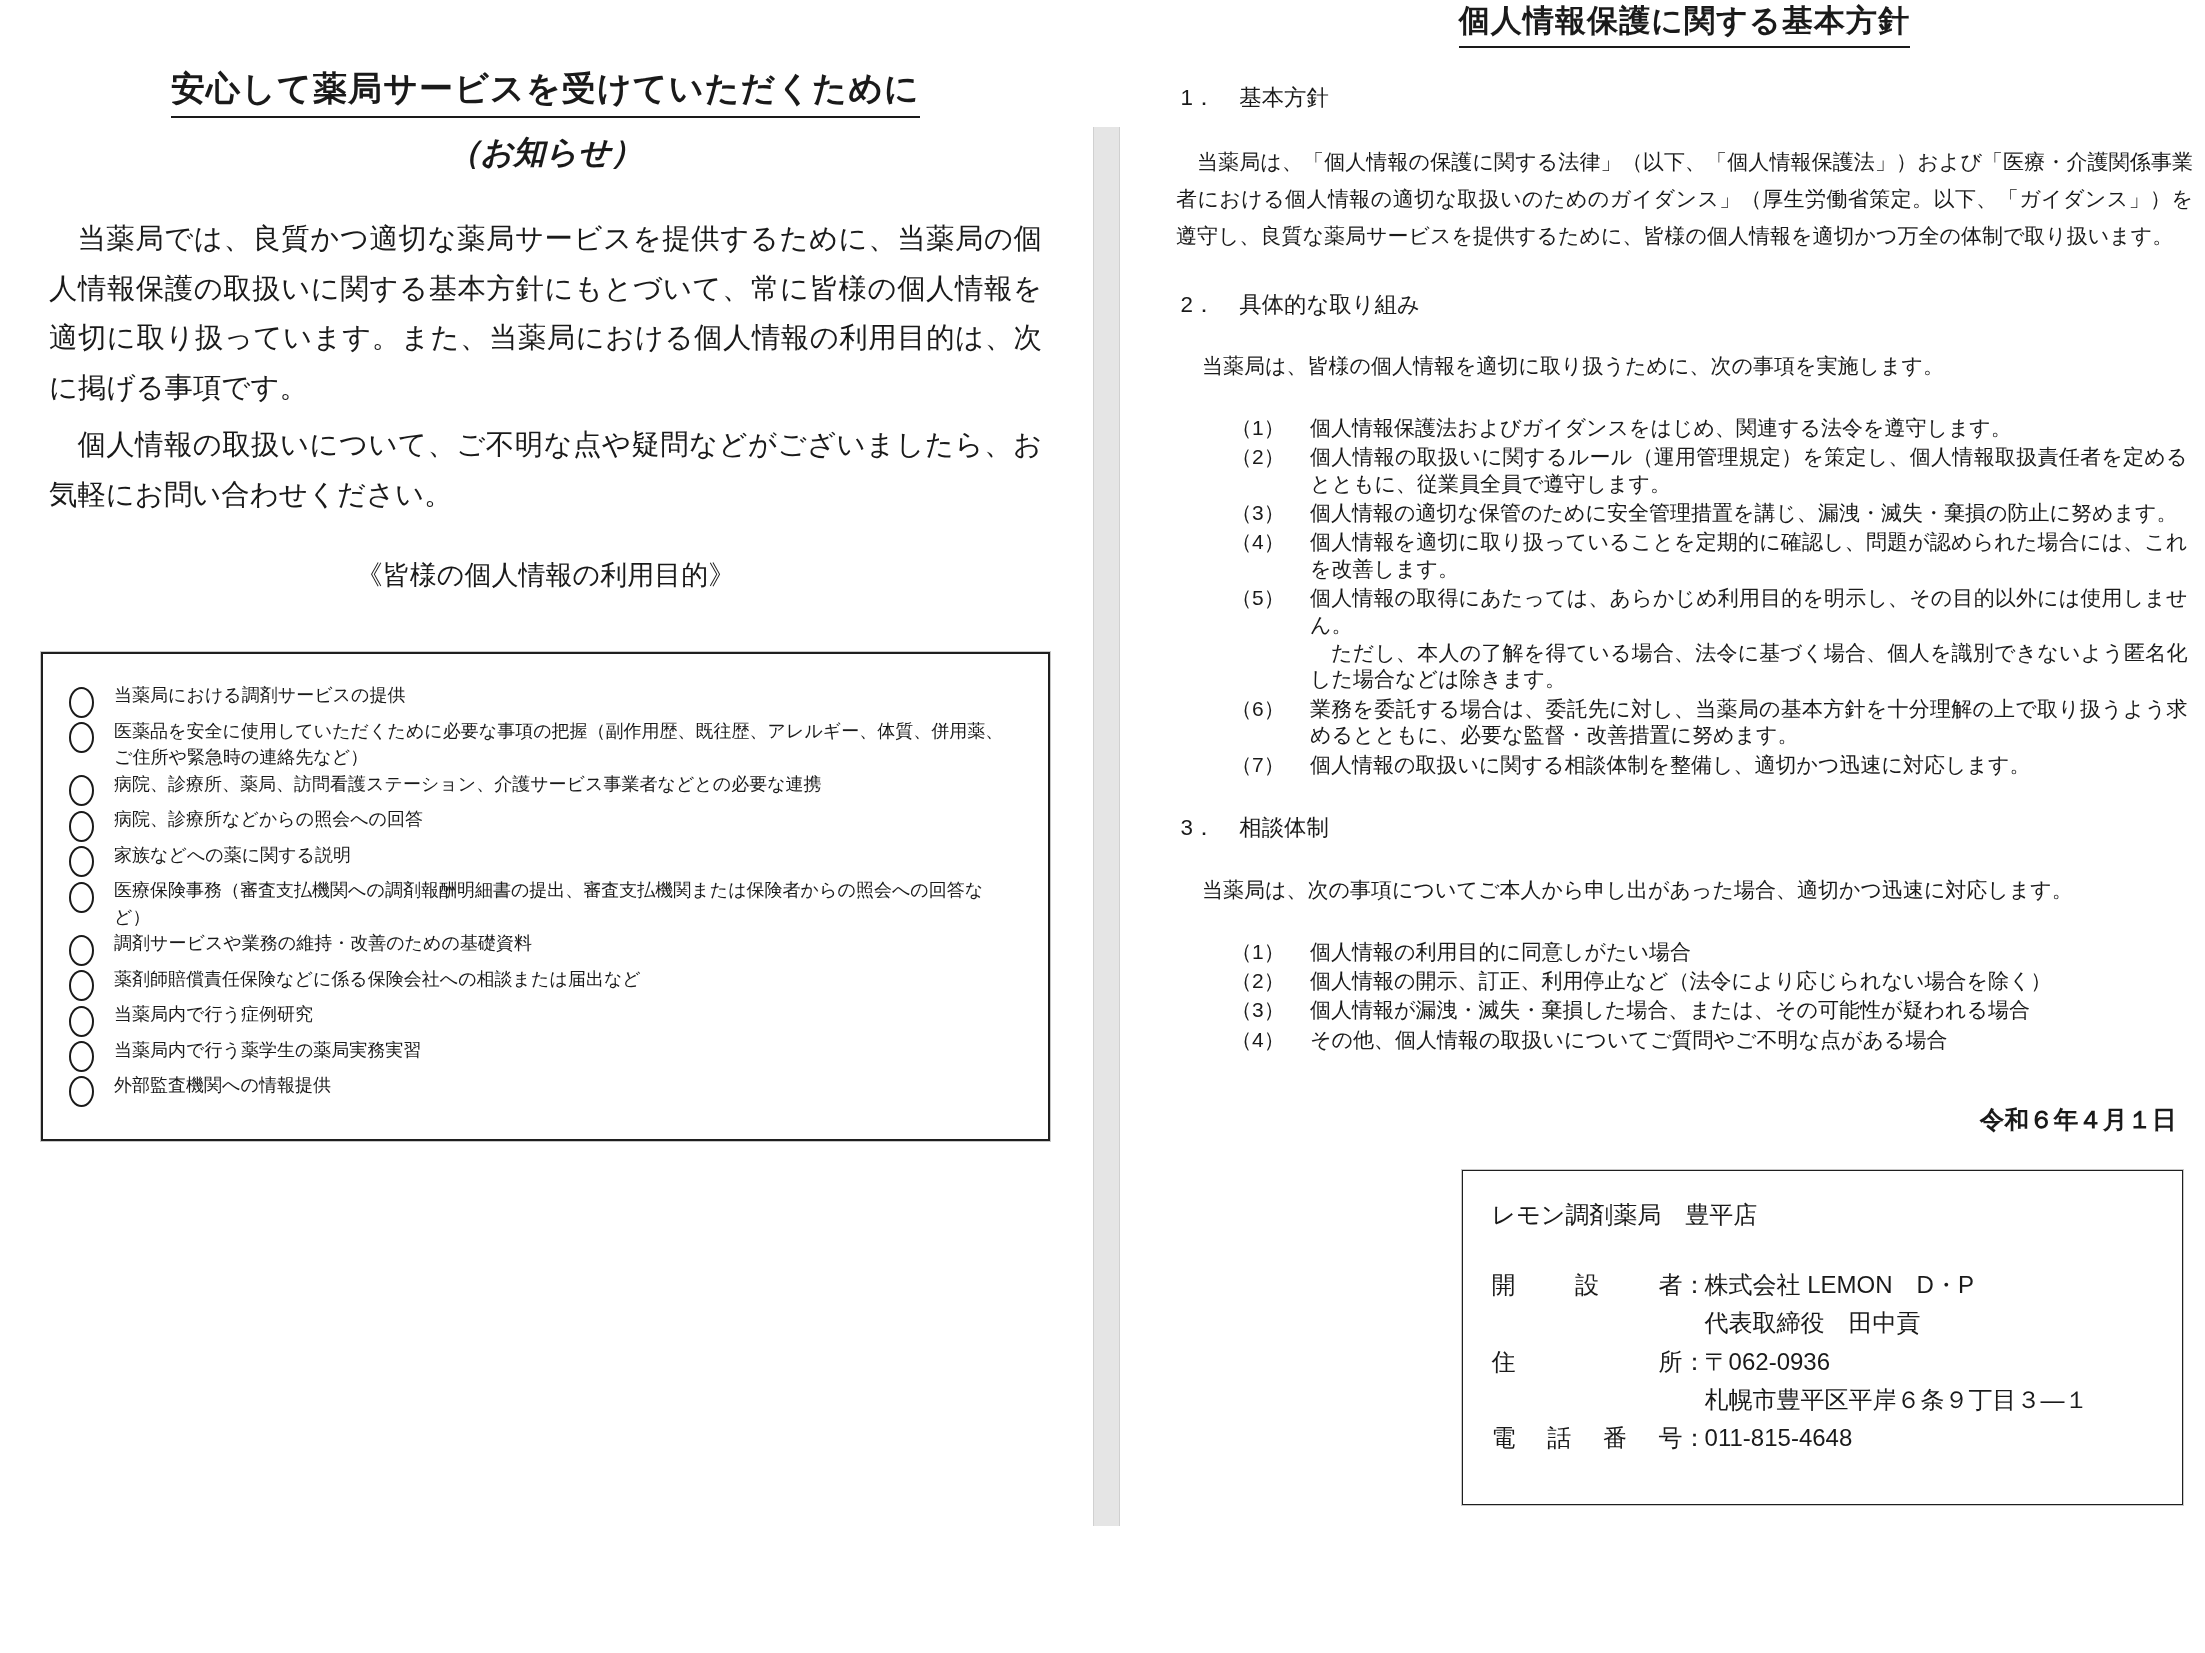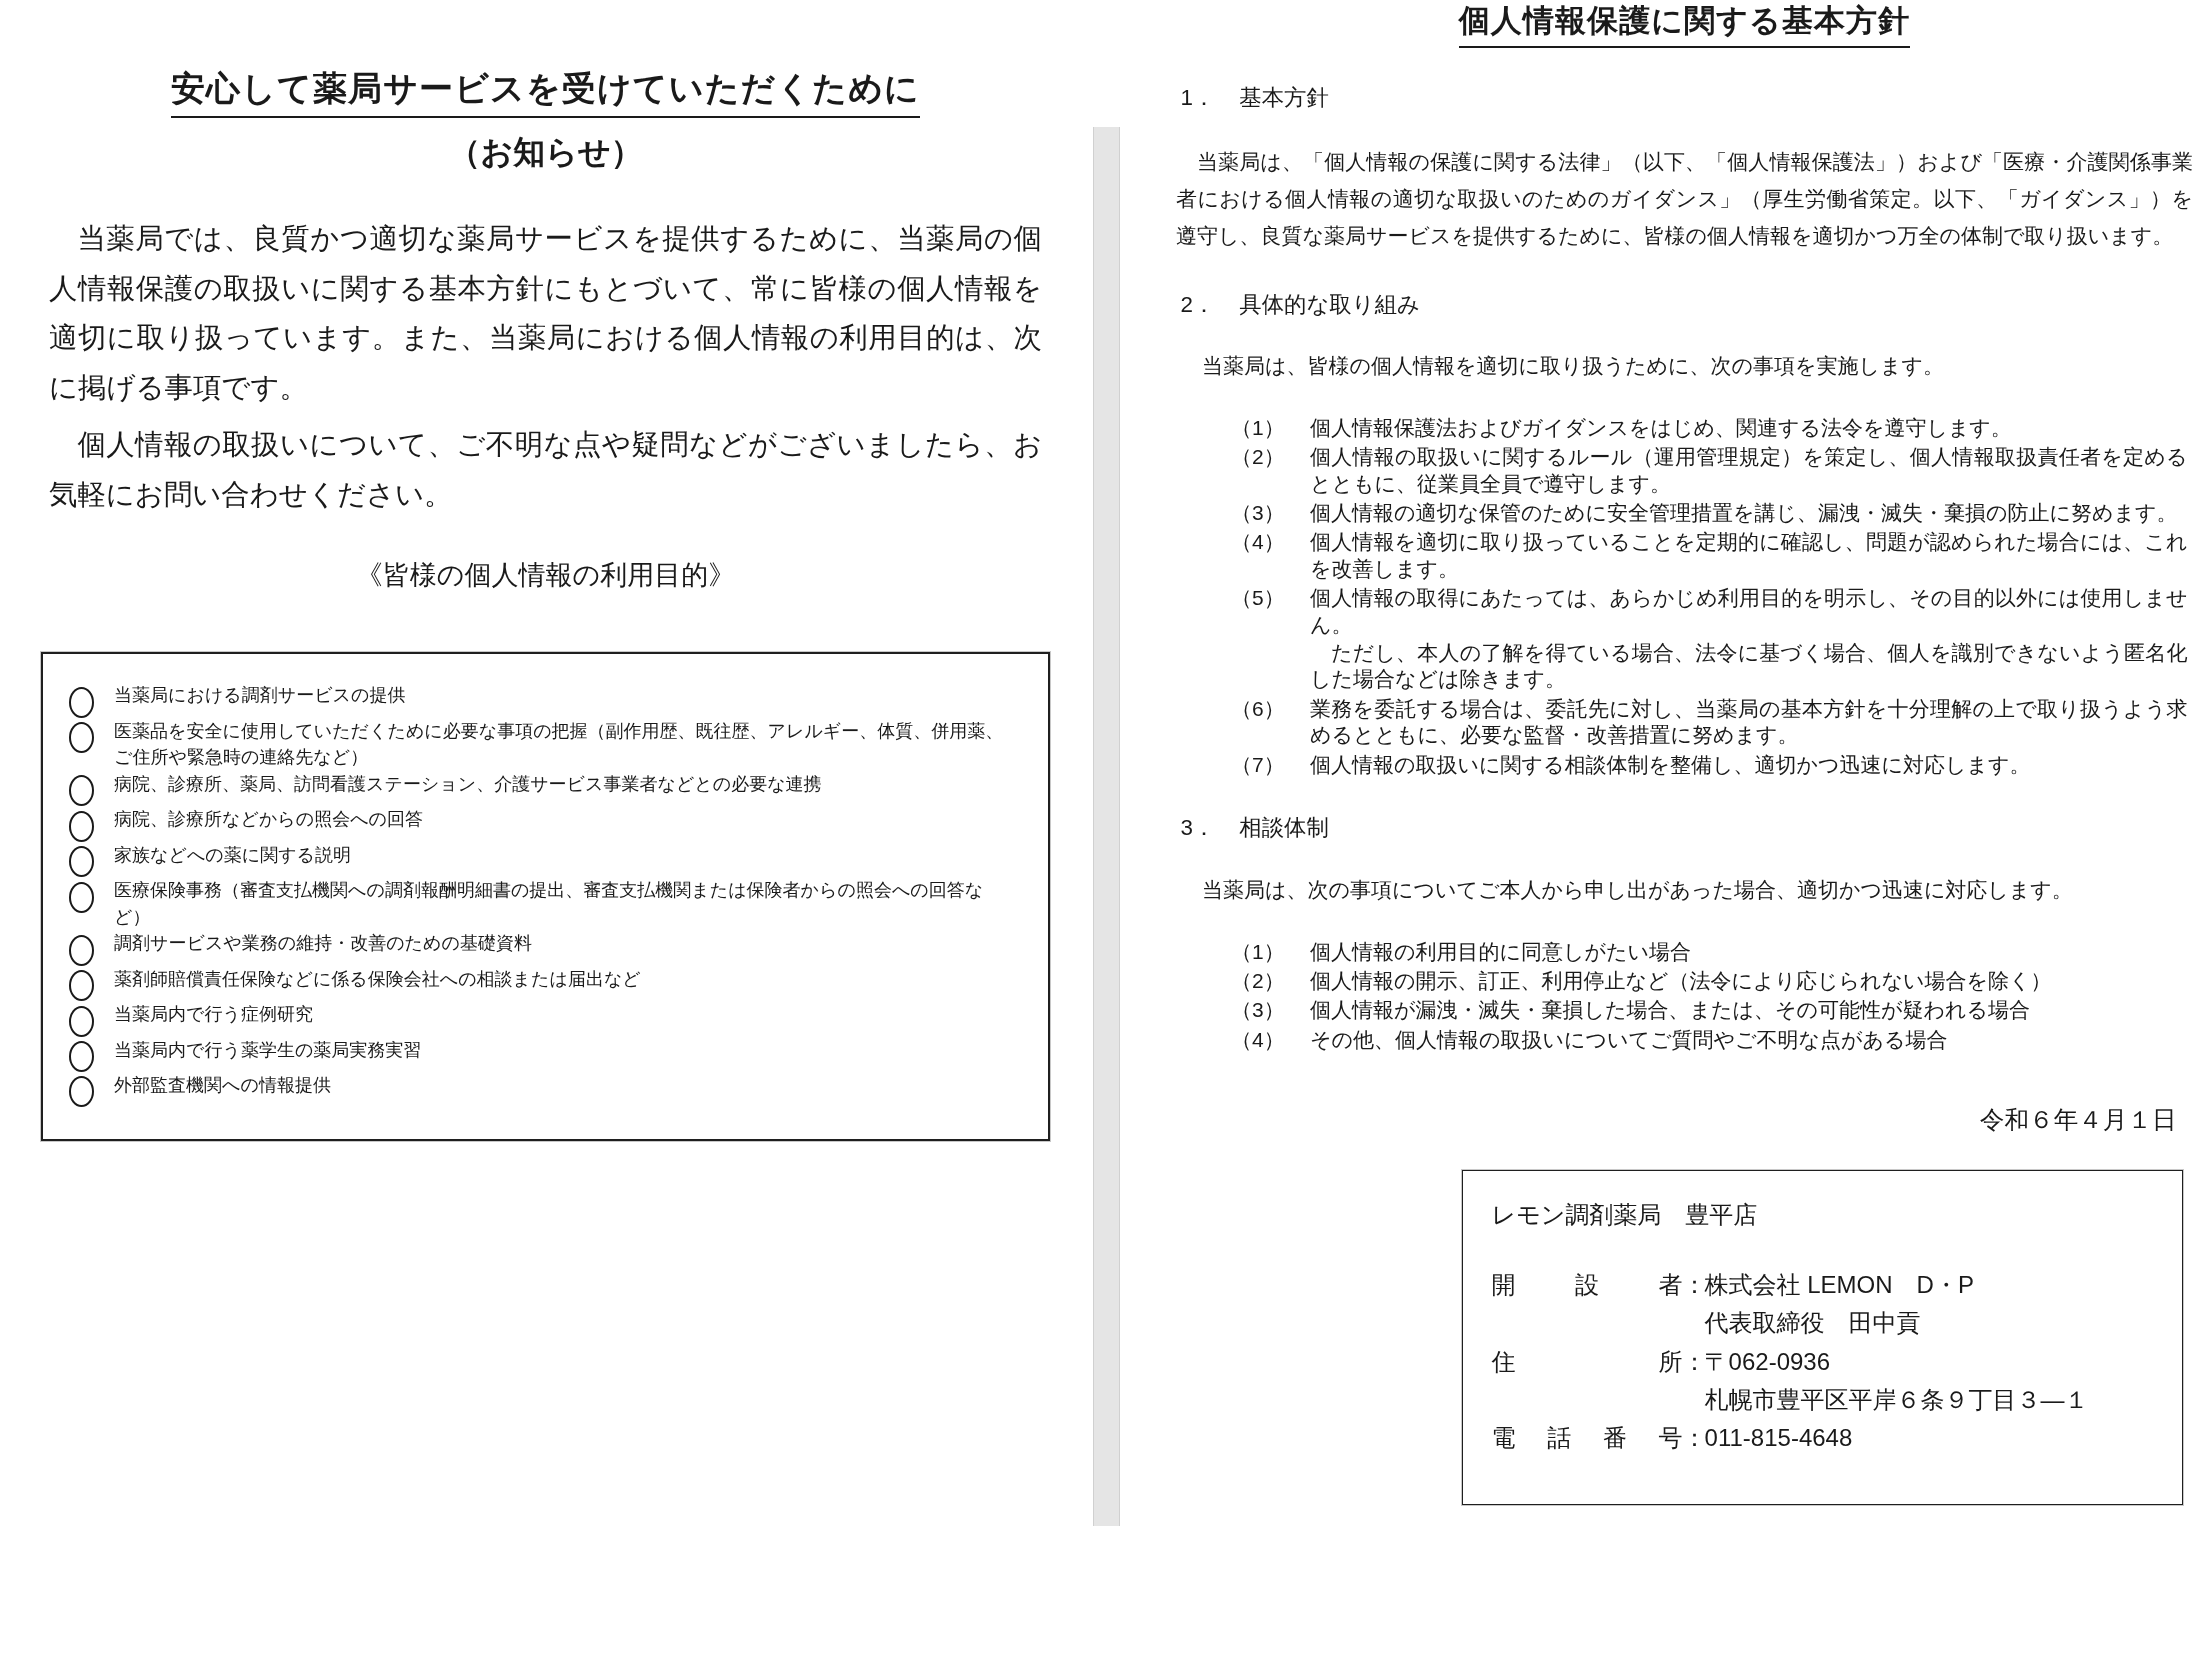--- a/index.html
+++ b/index.html
@@ -6,21 +6,21 @@
   body{
     width:2205px;height:1654px;position:relative;background:#ffffff;
     font-family:"Liberation Sans","DejaVu Sans",sans-serif;
     color:#1a1a1a;overflow:hidden;
     -webkit-font-smoothing:antialiased;
   }
   
   .page-left{position:absolute;left:41px;top:0;width:1009px;}
   .l-title{margin-top:66px;text-align:center;font-size:34px;font-weight:700;letter-spacing:1.1px;}
   .l-title .u{display:inline-block;border-bottom:2.7px solid #1a1a1a;padding-bottom:4.4px;}
-  .l-subtitle{margin-top:13px;text-align:center;font-size:32px;font-weight:700;}
+  .l-subtitle{margin-top:13px;text-align:center;font-size:32px;font-weight:700;font-style:italic;}
   .l-body{margin-top:39px;font-size:28.4px;line-height:1.74;text-align:justify;}
   .l-body p{margin:8px;text-indent:1em;}
   .l-purpose-heading{margin-top:38px;text-align:center;font-size:27px;}
   .purpose-box{
     margin-top:59px;border:2.2px solid #1f1f1f;outline:1.6px solid #c8c8c8;
     padding:28.4px 30px 32px 22px;background:#ffffff;
   }
   .p-item{display:flex;align-items:flex-start;font-size:18px;line-height:1.48;}
   .maru{
     flex:0 0 auto;width:25px;height:31px;border:2.2px solid #1a1a1a;border-radius:50%;
@@ -40,21 +40,21 @@
   .sec-head{margin-top:34px;font-size:22.4px;display:flex;align-items:baseline;}
   .sec-head .no{flex:0 0 auto;margin-right:24px;padding-left:4.4px;}
   .sec-para{margin-top:31px;line-height:1.75;text-align:justify;}
   .sec-para p{margin:0;text-indent:1em;}
   .sec-intro{margin-top:29.5px;padding-left:26px;line-height:1.6;}
   .num-list{margin-top:32px;padding-left:55px;}
   .num-item{display:flex;align-items:flex-start;line-height:1.27;margin-bottom:2.7px;}
   .num-item .inum{flex:0 0 79px;}
   .num-item .itext{flex:1;text-align:justify;padding-right:5.5px;}
   .num-item .itext .note{text-indent:1em;margin-top:1.1px;}
-  .r-date{margin-top:50px;text-align:right;font-size:24.6px;padding-right:16.4px;}
+  .r-date{margin-top:50px;text-align:right;font-size:24.6px;padding-right:16.4px;font-weight:bold;}
   .info-box{
     margin-top:34px;margin-left:auto;margin-right:9.8px;width:721px;box-sizing:border-box;
     border:1.6px solid #1f1f1f;outline:1.6px solid #c8c8c8;background:#fff;
     padding:26px 24.6px 46px 28.4px;font-size:24px;line-height:1.5;
   }
   .ib-name{margin-bottom:34px;}
   .ib-row{display:grid;grid-template-columns:191px 22px 1fr;margin-bottom:2.2px;}
   .ib-label{text-align:justify;text-align-last:justify;}
   .ib-colon{text-align:center;}
 </style>

